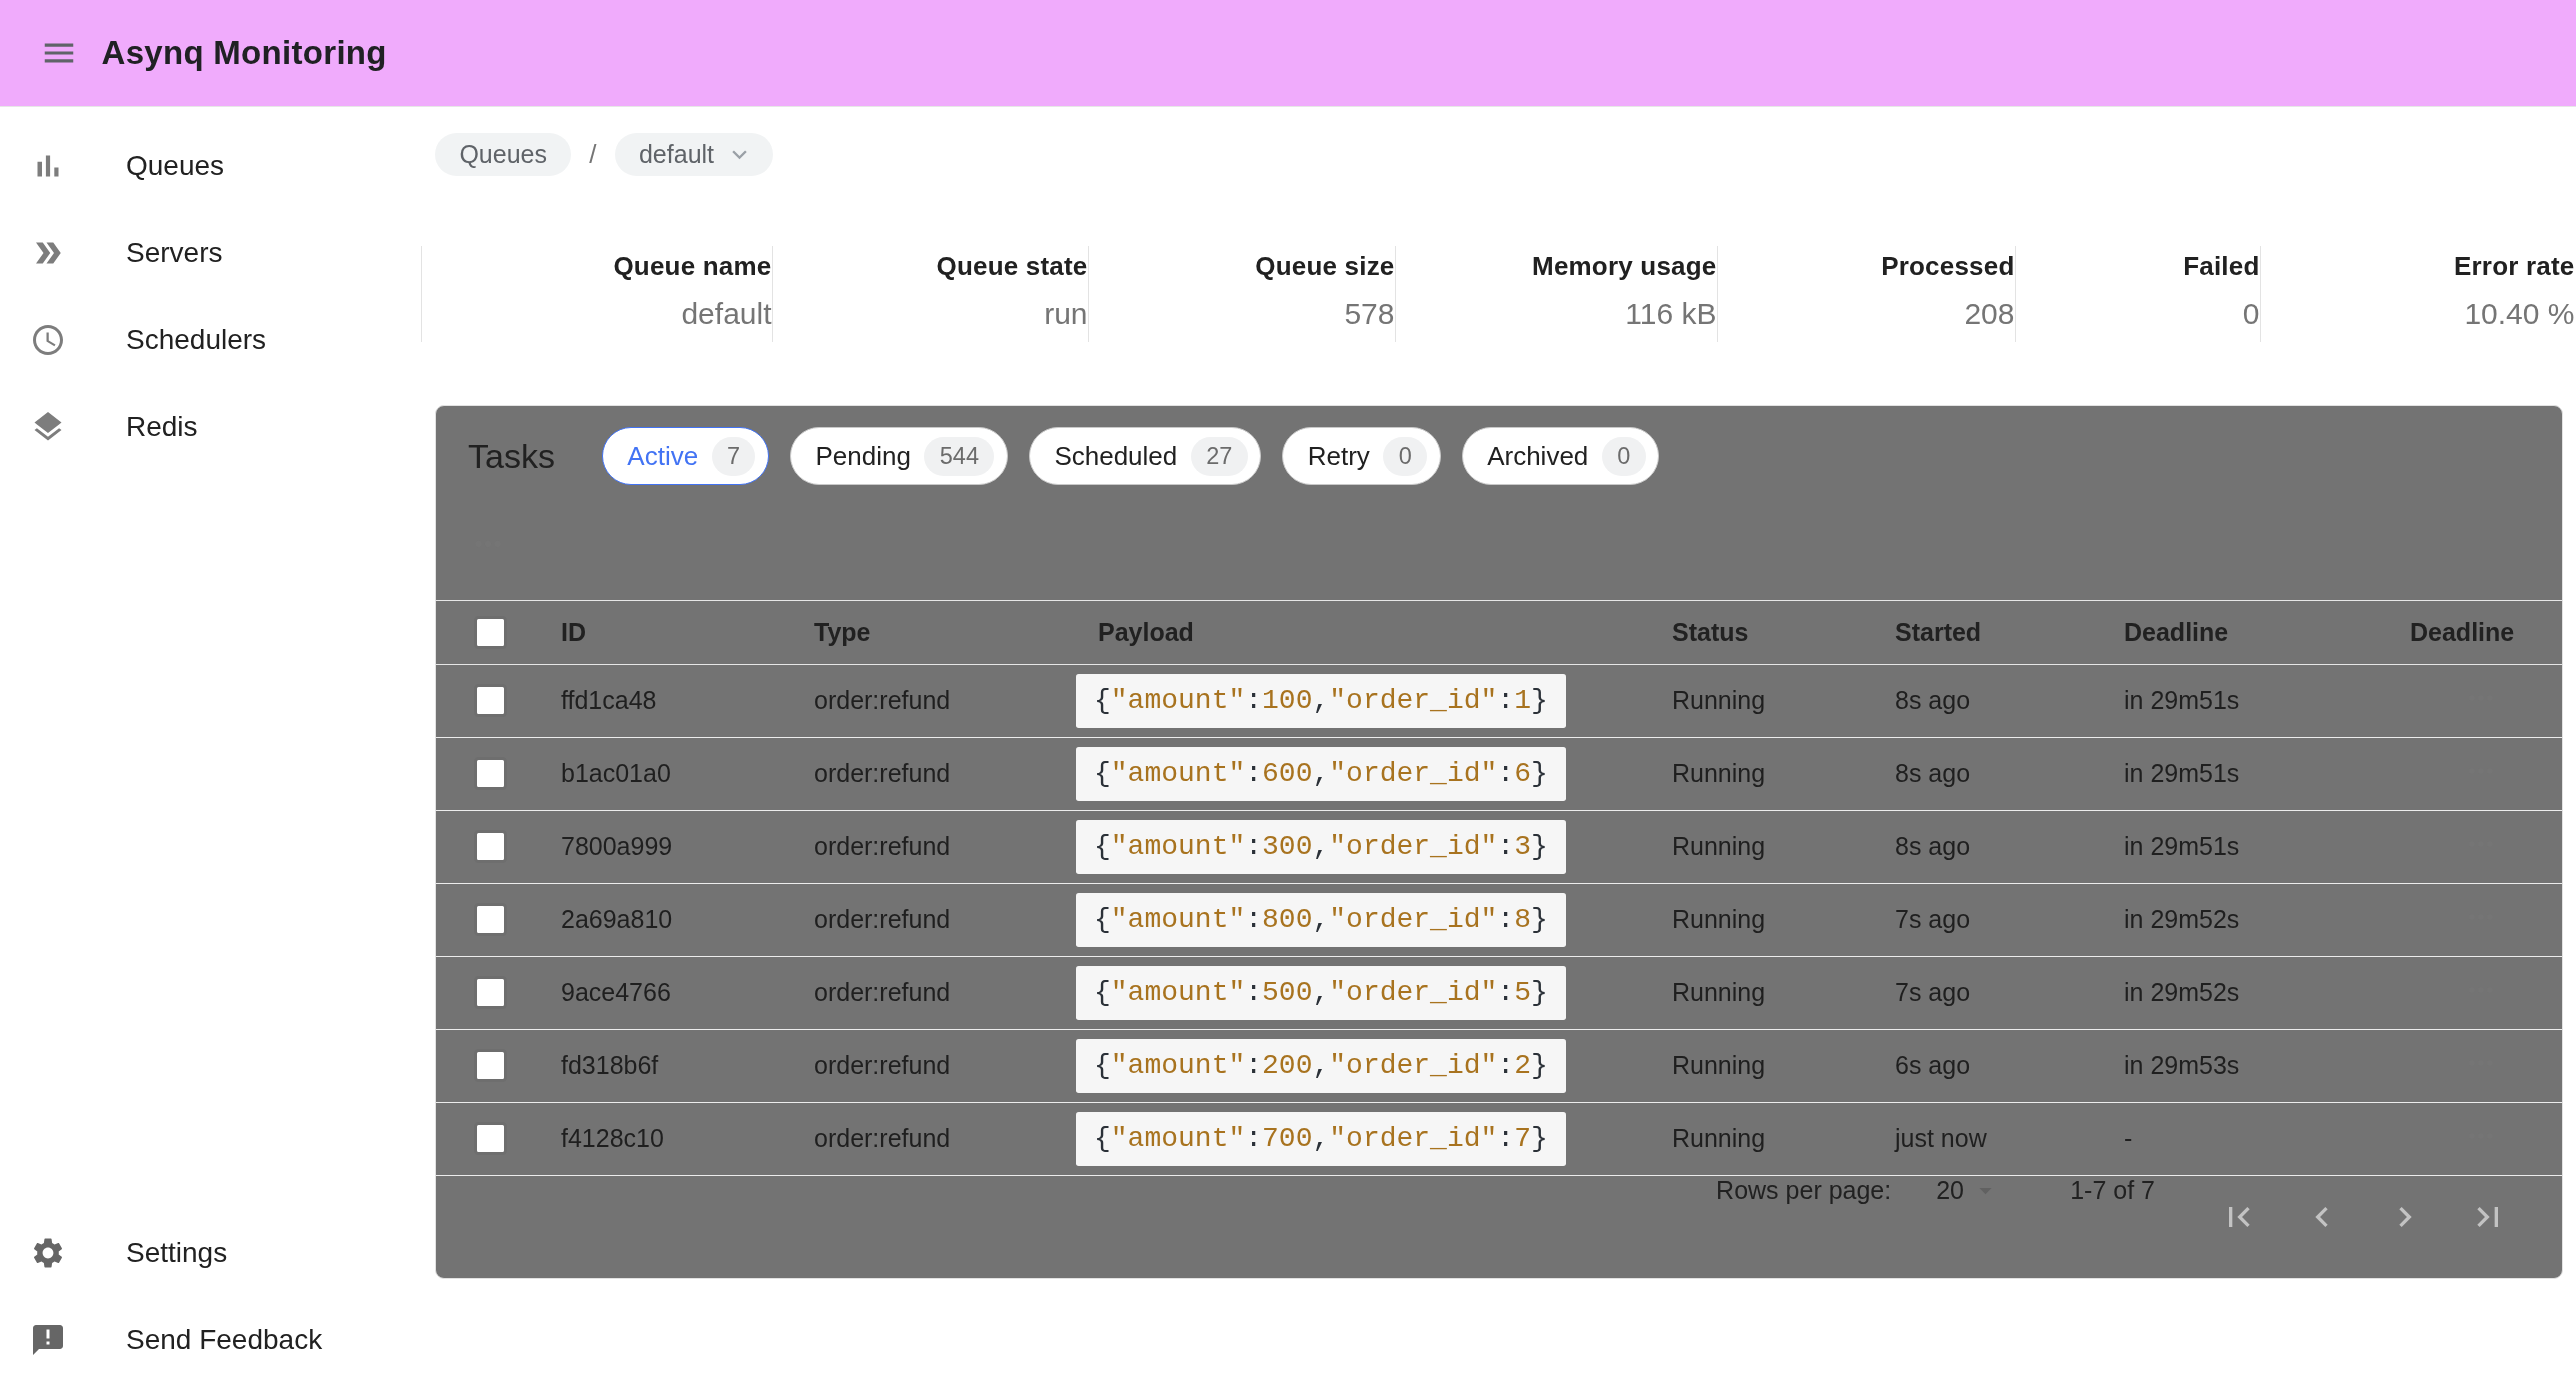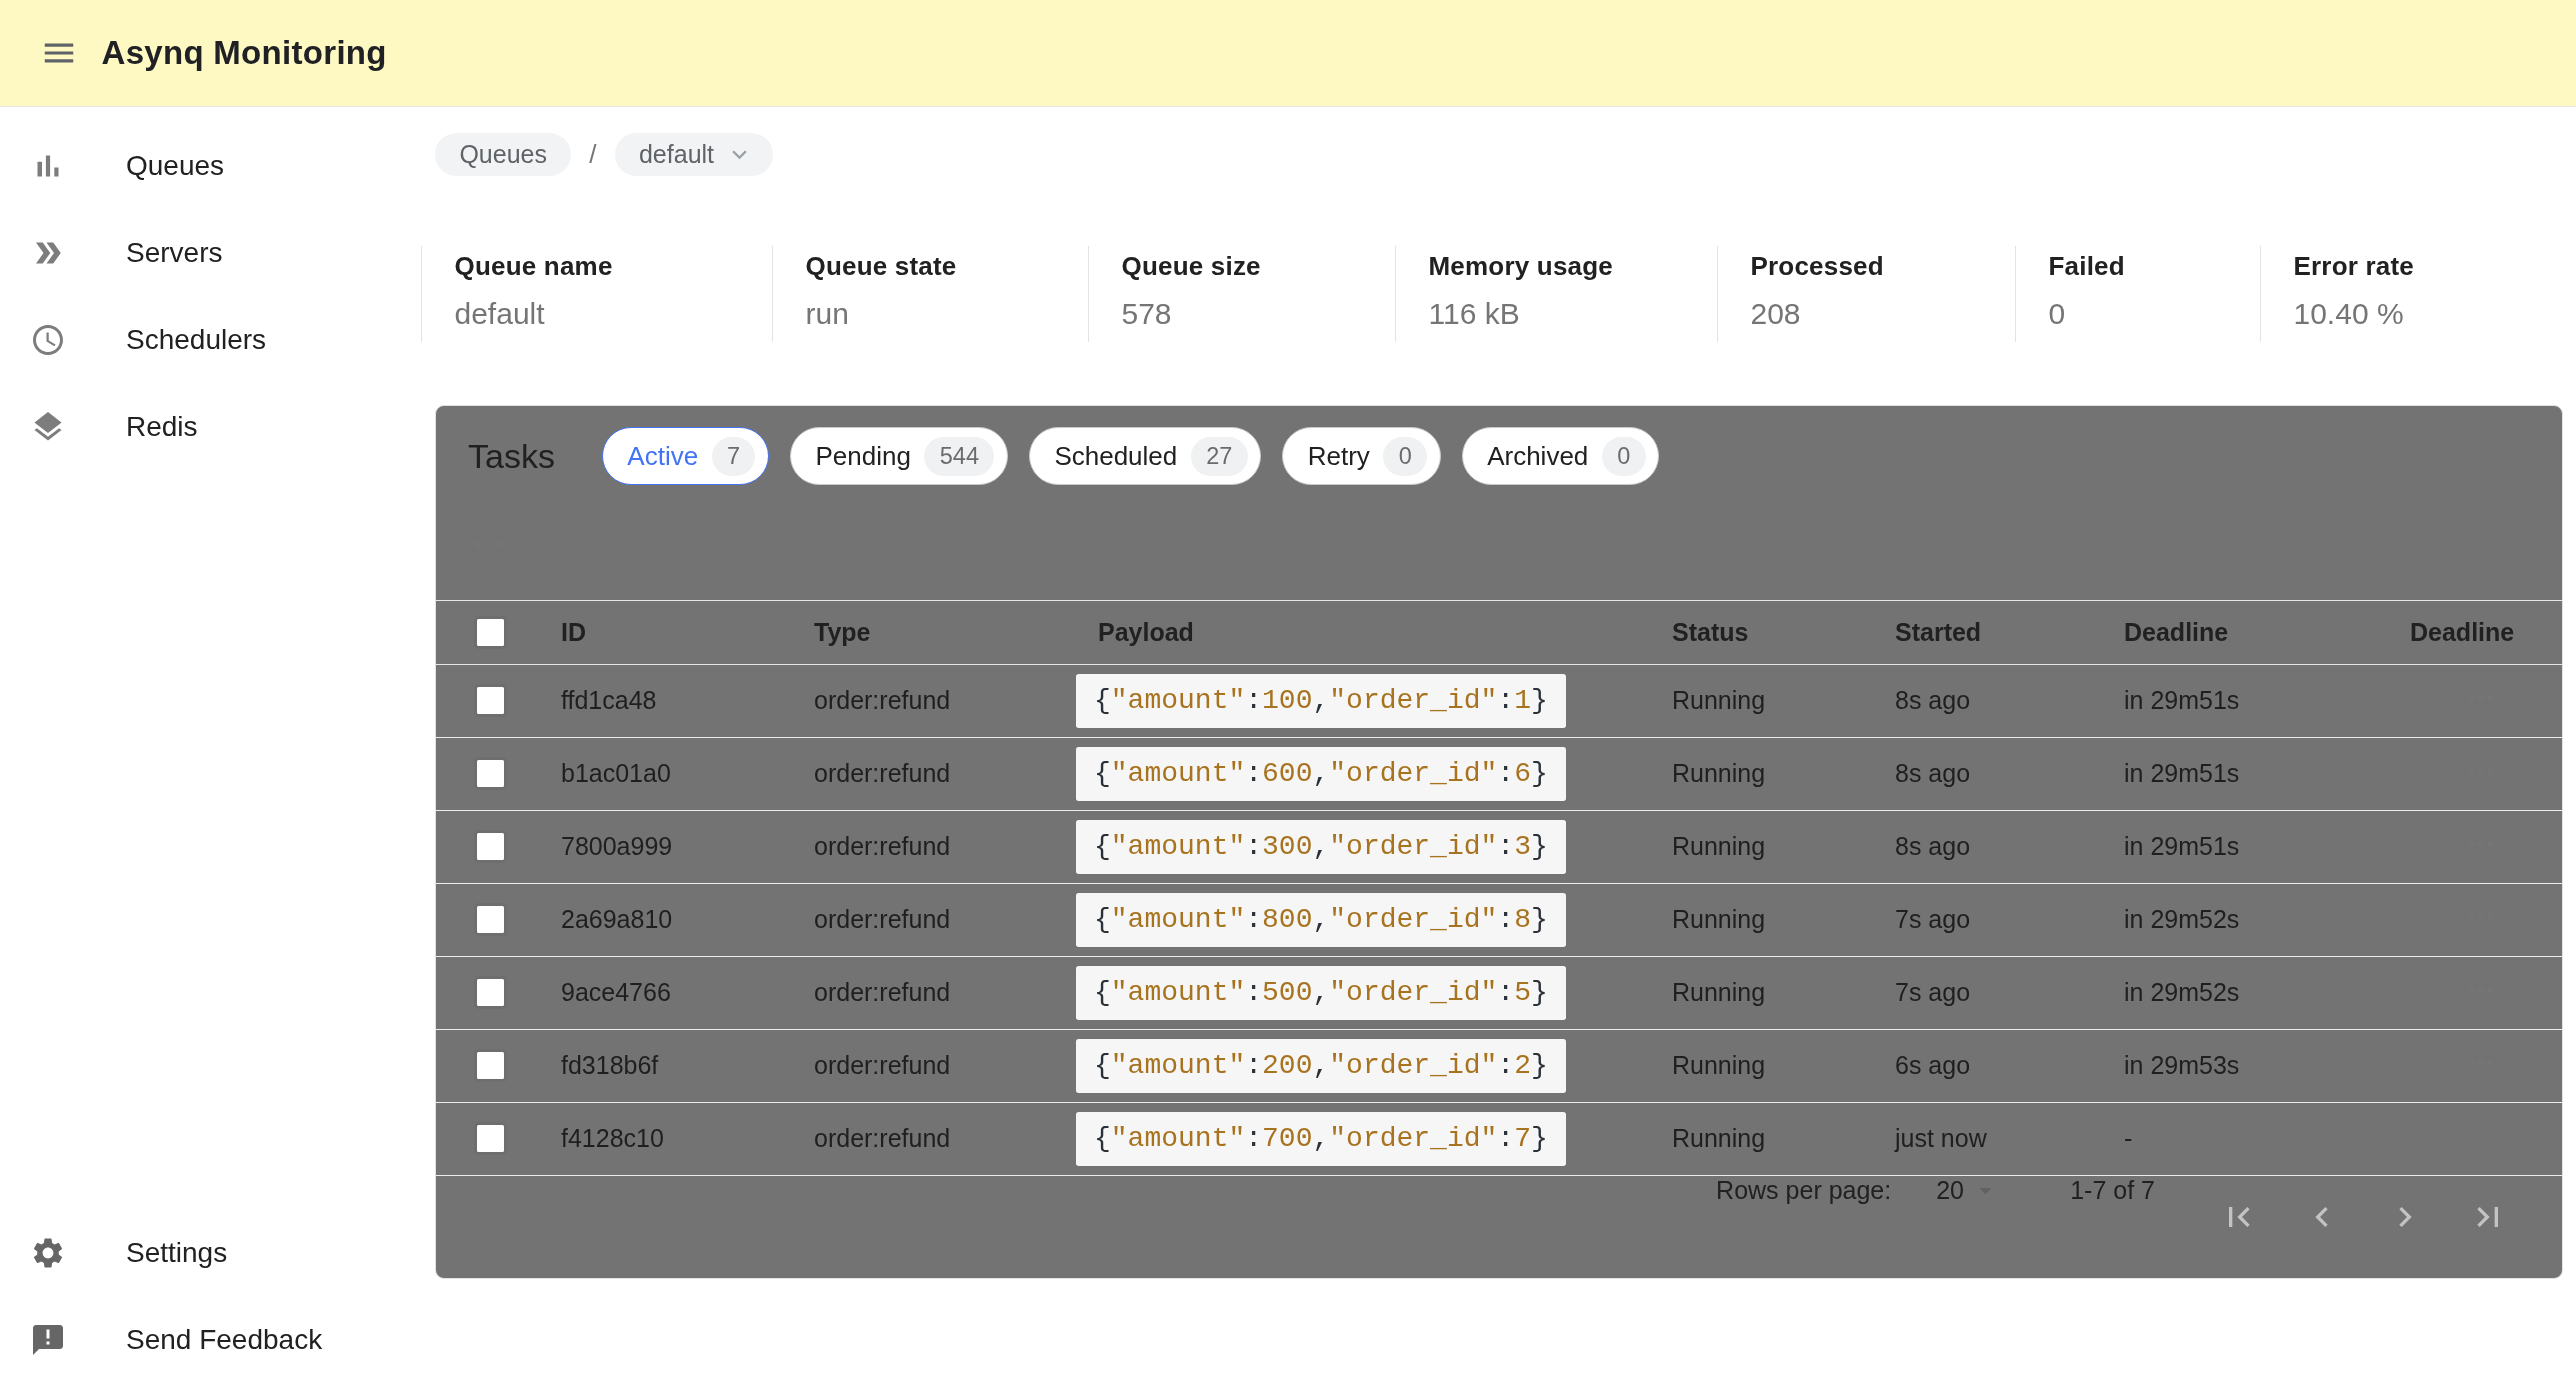--- a/index.html
+++ b/index.html
@@ -3,21 +3,21 @@
 <meta charset="utf-8">
 <style>
   * { margin:0; padding:0; box-sizing:border-box; }
   html,body { width:2576px; height:1389px; background:#fff; overflow:hidden;
     font-family:"Liberation Sans", sans-serif; color:#212121; }
   button { background:none; border:none; font:inherit; color:inherit; cursor:pointer; padding:0; }
   svg { display:block; flex:none; }
 
   
   .appbar { position:absolute; left:0; top:0; width:2576px; height:107px;
-    display:flex; align-items:center; border-bottom:1.8px solid #e7e7e7; background:#fef9c3; z-index:5; }
+    display:flex; align-items:center; border-bottom:1.8px solid #e7e7e7; background:#f0abfc; z-index:5; }
   .menu-btn { margin-left:40px; color:#5f6368; }
   .menu-btn svg { width:38px; height:38px; }
   .app-title { margin-left:23.5px; font-size:33px; font-weight:bold; color:#202124; letter-spacing:0.3px; }
 
   
   .sidebar { position:absolute; left:0; top:108px; bottom:0; width:435px; background:#fff; }
   .nav-list { list-style:none; }
   .nav-top { padding-top:14.5px; }
   .nav-bottom { position:absolute; bottom:5.4px; left:0; right:0; }
   .nav-item { height:87px; display:flex; align-items:center; padding-left:30px; cursor:pointer; }
@@ -29,21 +29,21 @@
   .main { position:absolute; left:435px; top:108px; width:2141px; }
 
   
   .breadcrumb { margin-top:25px; display:flex; align-items:center; }
   .crumb { display:inline-flex; align-items:center; height:43px; padding:0 24.4px;
     background:#f1f3f4; border-radius:22px; font-size:25px; color:#5f6368; }
   .crumb-sep { margin:0 18px; font-size:26px; color:#757575; }
   .crumb .dd-icon { width:29px; height:29px; color:#9aa0a6; margin-left:11px; margin-right:-5.4px; }
 
   
-  .stats { margin-top:70px; margin-left:-14.5px; display:flex; }
+  .stats { margin-top:70px; margin-left:-14.5px; display:flex;text-align:right; }
   .stat { border-left:1.8px solid #e3e3e3; padding:5.4px 0 11px 33px; }
   .stat-label { font-size:26px; font-weight:bold; color:#212121; letter-spacing:0.2px; }
   .stat-value { margin-top:14.5px; font-size:30px; color:#757575; }
 
   
   .card { margin-top:63px; width:2128px; height:874px; border:1.8px solid #e2e2e2;
     border-radius:9px; background:#737373; overflow:hidden; }
   .card-head { display:flex; align-items:center; padding:22px 31px 0 32px; height:79px; }
   .tasks-title { font-size:34px; font-weight:normal; color:#212121; }
   .chips { display:flex; align-items:flex-start; gap:21px; margin-left:47px; }

